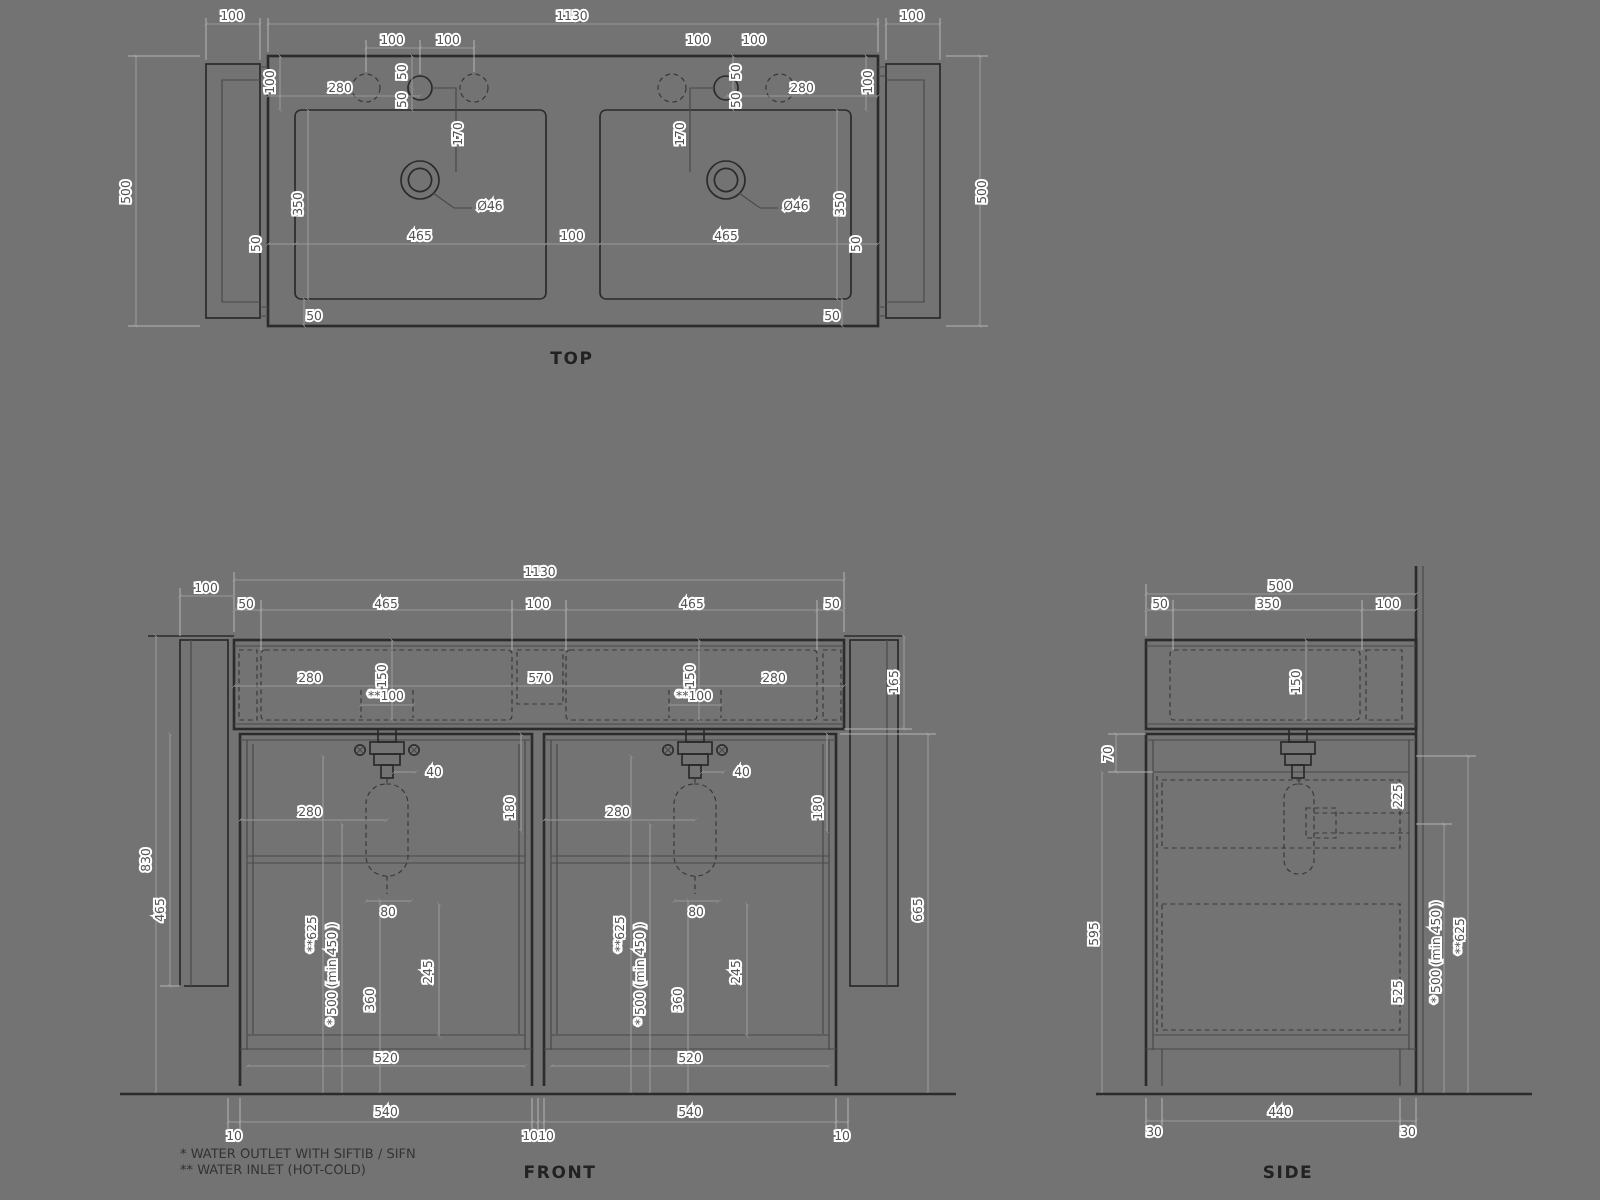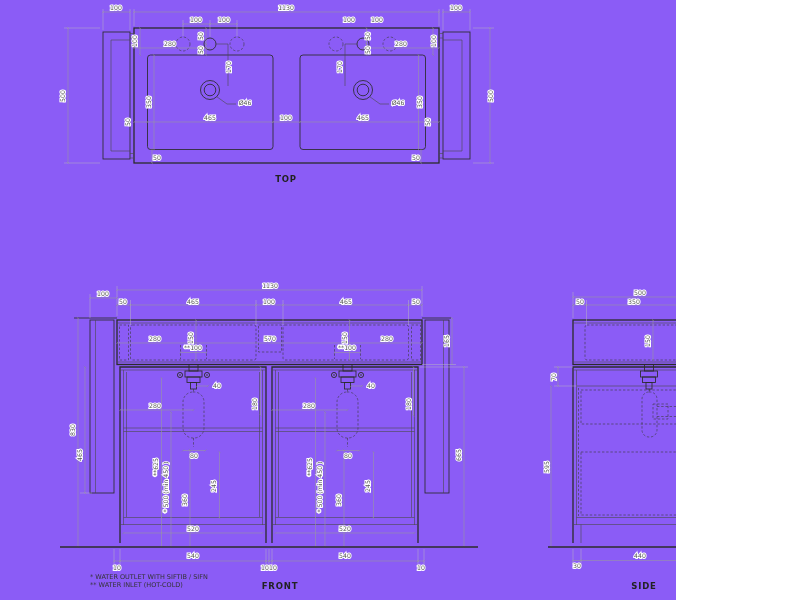--- a/index.html
+++ b/index.html
@@ -1,16 +1,16 @@
 <!DOCTYPE html>
 <html><head>
 <meta charset="utf-8">
 <style>
   html,body{margin:0;padding:0;background:#fff;}
-  .stage{width:676px;height:600px;position:relative;background:#8b5cf6;overflow:hidden;}
+  .stage{width:800px;height:600px;position:relative;background:#737373;overflow:hidden;}
   svg{display:block;}
   .ol {stroke:#2b2b2b;stroke-width:1.3;fill:none;}
   .ol2{stroke:#2b2b2b;stroke-width:0.85;fill:none;}
   .il {stroke:#4a4a4a;stroke-width:0.6;fill:none;}
   .dl {stroke:#9a9a9a;stroke-width:0.55;fill:none;}
   .xl {stroke:#bdbdbd;stroke-width:0.45;fill:none;}
   .dsh{stroke:#3a3a3a;stroke-width:0.6;fill:none;stroke-dasharray:2.4 1.8;}
   text.dim{font:6.2px "DejaVu Sans",sans-serif;fill:#555;text-anchor:middle;paint-order:stroke;stroke:#fff;stroke-width:2px;}
   text.vtitle{font:bold 8.5px "DejaVu Sans",sans-serif;fill:#222;text-anchor:middle;letter-spacing:0.8px;}
   text.fnote{font:6.5px "DejaVu Sans",sans-serif;fill:#333;text-anchor:start;}

